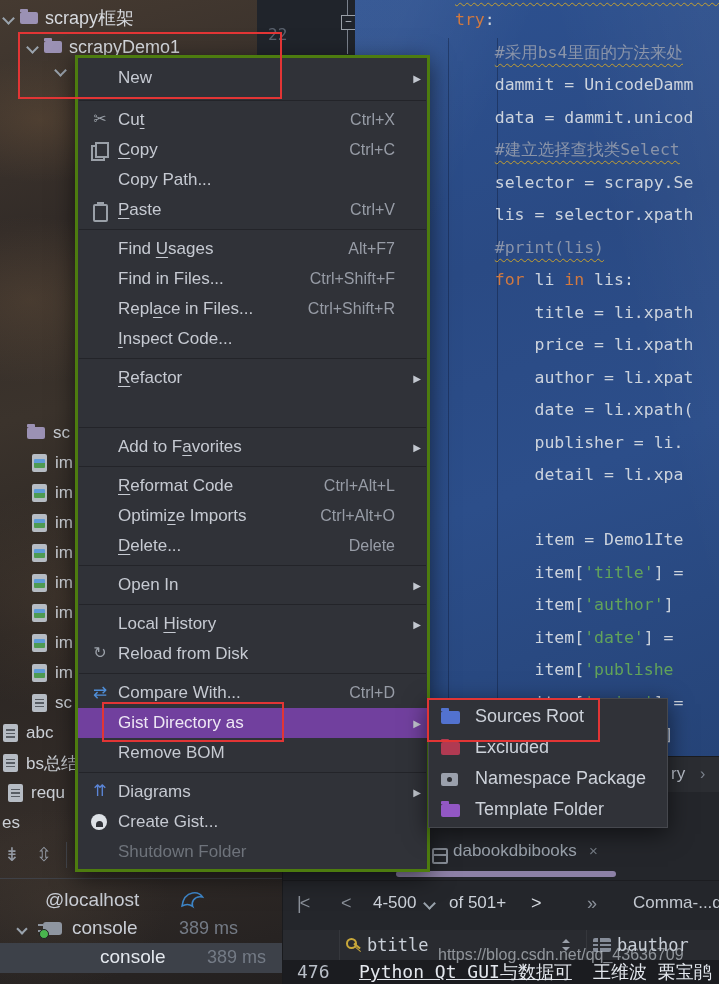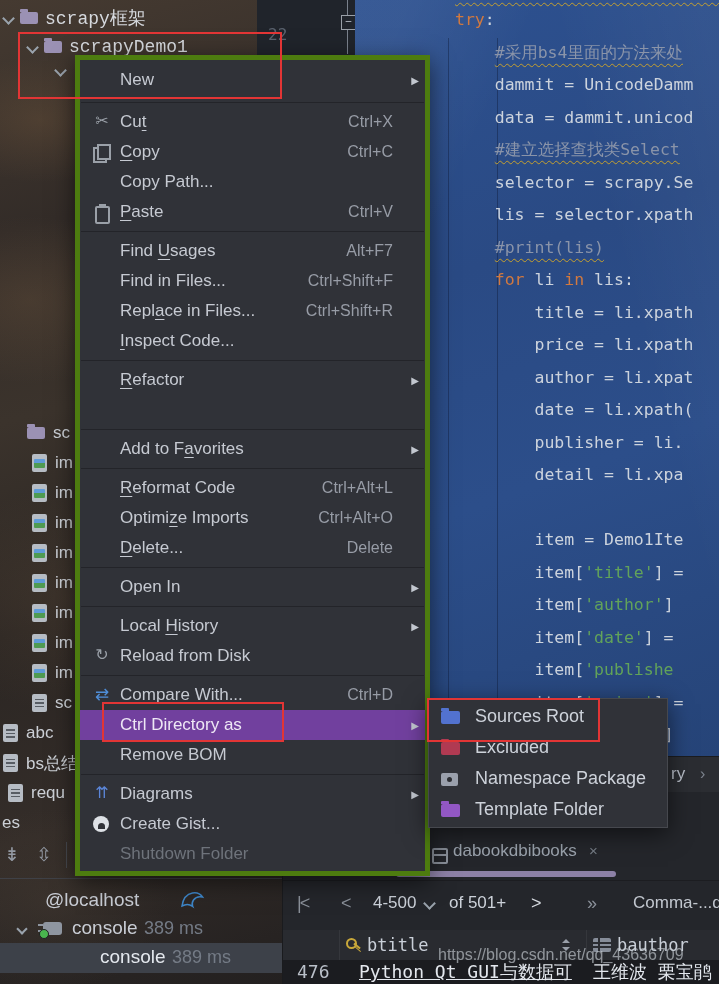--- a/index.html
+++ b/index.html
@@ -8,40 +8,40 @@
   .abs{position:absolute;}
 
   
   .left-col{position:absolute;left:0;top:0;width:282px;height:984px;z-index:1;
     background:
       radial-gradient(140px 90px at 40px 120px, rgba(128,96,64,.28), transparent 70%),
       radial-gradient(180px 120px at 30px 300px, rgba(166,124,82,.16), transparent 70%),
       radial-gradient(220px 160px at 70px 600px, rgba(96,76,58,.30), transparent 70%),
       radial-gradient(170px 130px at 50px 900px, rgba(80,68,56,.30), transparent 70%),
       linear-gradient(165deg,#453a31 0%,#332c28 22%,#3b332c 40%,#2b2623 60%,#342d29 80%,#232020 100%);}
-  .trow{position:absolute;display:flex;align-items:center;gap:7px;height:28px;color:#d6d9de;font-size:18px;white-space:nowrap;font-family:Liberation Mono, monospace;}
+  .trow{position:absolute;display:flex;align-items:center;gap:7px;height:28px;color:#d6d9de;font-size:18px;white-space:nowrap;}
   .chv{display:inline-block;width:7px;height:7px;border-right:2px solid #9aa3ad;border-bottom:2px solid #9aa3ad;transform:rotate(45deg);flex:0 0 auto;}
   .chv.small{width:6px;height:6px;}
   .fold{display:inline-block;width:18px;height:12px;background:#9b91b4;border-radius:2px;position:relative;flex:0 0 auto;}
   .fold::before{content:"";position:absolute;top:-3px;left:0;width:8px;height:3px;background:inherit;border-radius:1px 1px 0 0;}
   .tree-rows{position:absolute;left:0;top:418px;width:257px;height:420px;overflow:hidden;}
   .ftr{display:flex;align-items:center;gap:8px;height:30px;color:#ccd0d6;font-size:17px;white-space:nowrap;}
   .imgf{display:inline-block;width:15px;height:18px;background:#b6bcc4;border-radius:2px;position:relative;flex:0 0 auto;}
   .imgf::after{content:"";position:absolute;left:2px;top:5px;width:11px;height:9px;border-radius:1px;
       background:linear-gradient(180deg,#5e9bd8 0 45%,#4f9b52 45% 100%);}
   .filef{display:inline-block;width:15px;height:18px;background:#b6bcc4;border-radius:2px;position:relative;flex:0 0 auto;}
   .filef::after{content:"";position:absolute;left:3px;top:5px;width:9px;height:9px;
       background:repeating-linear-gradient(#585d64 0 1.5px,transparent 1.5px 3.5px);}
 
   
   .db-toolbar-ic{position:absolute;color:#949aa4;font-size:19px;line-height:1;}
   .tb-divider{position:absolute;width:1px;height:26px;background:#46484e;}
   .con-divider{position:absolute;left:0;top:878px;width:282px;height:1px;background:#3f4147;}
   .crow{position:absolute;display:flex;align-items:center;gap:8px;color:#c9cdd5;font-size:19px;white-space:nowrap;height:30px;width:282px;}
-  .crow .meta{color:#747b86;font-size:18px;}
+  .crow .meta{color:#747b86;font-size:18px;margin-left:35px;}
   .crow.sel{background:#3d4149;color:#e4e8ee;}
   .plug{display:inline-block;width:19px;height:13px;background:#8e95a0;border-radius:3px;position:relative;flex:0 0 auto;}
   .plug::before{content:"";position:absolute;left:-5px;top:2px;width:5px;height:2px;background:#8e95a0;box-shadow:0 6px 0 #8e95a0;}
   .plug::after{content:"";position:absolute;left:-4px;bottom:-4px;width:8px;height:8px;border-radius:50%;background:#49b64e;border:1px solid #1f2023;}
 
   
   .editor{position:absolute;left:257px;top:0;width:462px;height:756px;z-index:2;overflow:hidden;}
   .gutter{position:absolute;left:0;top:0;width:98px;height:100%;background:#20242b;}
   .lineno{position:absolute;left:11px;color:#5a626e;font:16px "DejaVu Sans Mono",monospace;margin-top:14px;}
   .foldline{position:absolute;left:90px;top:0;width:1px;height:54px;background:#7a818c;}
@@ -88,21 +88,21 @@
   .col-ic::before{content:"";position:absolute;left:5px;top:0;width:1.5px;height:14px;background:#2a2c31;}
   .col-ic::after{content:"";position:absolute;left:0;top:4px;width:18px;height:1.5px;background:#2a2c31;box-shadow:0 4px 0 #2a2c31;}
   .sort-ic{position:absolute;left:278px;top:9px;width:10px;height:12px;}
   .sort-ic::before{content:"";position:absolute;left:1px;top:0;border-left:4px solid transparent;border-right:4px solid transparent;border-bottom:4px solid #9aa0aa;}
   .sort-ic::after{content:"";position:absolute;left:1px;bottom:0;border-left:4px solid transparent;border-right:4px solid transparent;border-top:4px solid #9aa0aa;}
   .gridrow{position:absolute;left:0;top:168px;width:437px;height:36px;background:#1b1c20;color:#e3e7ed;
            font:18px/24px "DejaVu Sans Mono",monospace;white-space:nowrap;}
   .rownum{position:absolute;left:14px;color:#b9bfc8;}
 
   
-  .menu{position:absolute;left:75px;top:55px;width:355px;z-index:20;background:#303238;border:5px solid #4d7c0f;
+  .menu{position:absolute;left:75px;top:55px;width:355px;z-index:20;background:#303238;border:3px solid #4d7c0f;
         box-shadow:0 6px 22px rgba(0,0,0,.55);padding:2px 0;box-sizing:border-box;}
   .mi{display:flex;align-items:center;height:30px;color:#c6cad2;font-size:17px;white-space:nowrap;}
   .mi.tall{height:36px;}
   .mi.sel{background:#71409e;color:#eee7f5;}
   .mi.dis{color:#6e737b;}
   .mi-ic{width:26px;margin-left:9px;flex:0 0 auto;text-align:center;color:#9aa0a8;font-size:16px;line-height:1;position:relative;height:18px;}
   .mi-label{margin-left:5px;}
   .mi-label u{text-underline-offset:3px;}
   .mi-short{margin-left:auto;margin-right:12px;color:#979ca6;font-size:16px;}
   .mi.sel .mi-short{color:#d9cce8;}
@@ -412,21 +412,21 @@
       </div>
       <div class="mi-sep"></div>
       <div class="mi">
         <span class="mi-ic ic-compare">⇄</span>
         <span class="mi-label">Compare With...</span>
         <span class="mi-short">Ctrl+D</span>
         <span class="mi-arrow"></span>
       </div>
       <div class="mi sel">
         <span class="mi-ic"></span>
-        <span class="mi-label">Ctrl Directory as</span>
+        <span class="mi-label">Gist Directory as</span>
         <span class="mi-short"></span>
         <span class="mi-arrow">▶</span>
       </div>
       <div class="mi">
         <span class="mi-ic"></span>
         <span class="mi-label">Remove BOM</span>
         <span class="mi-short"></span>
         <span class="mi-arrow"></span>
       </div>
       <div class="mi-sep"></div>

